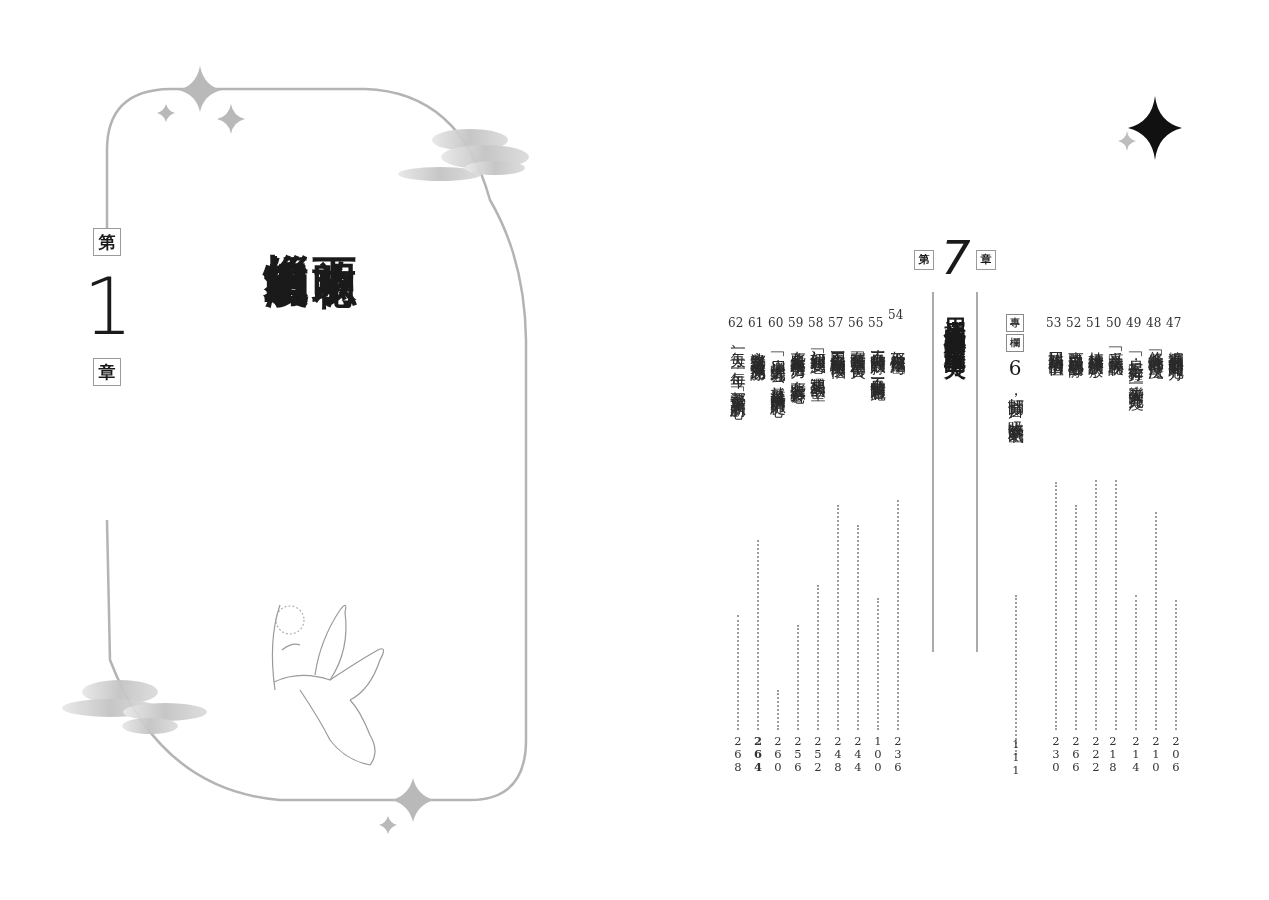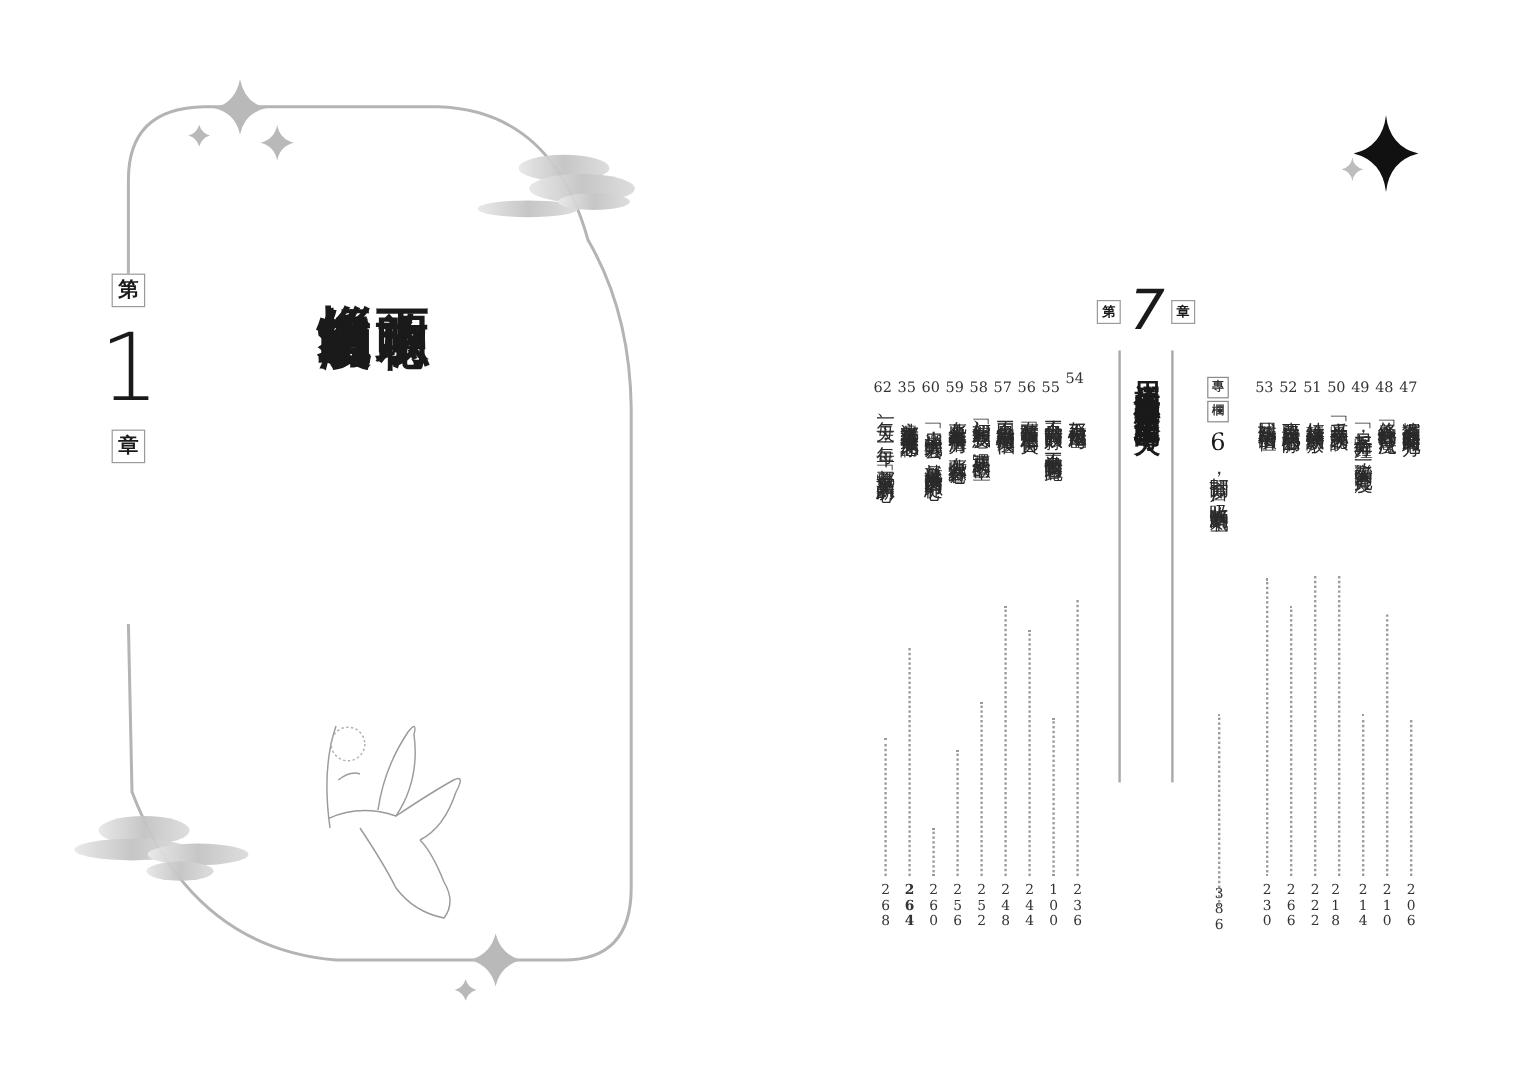--- a/index.html
+++ b/index.html
@@ -132,21 +132,21 @@
         <div class="pg" style="left:415px; top:735px;">230</div>
       </div>
     </div>
 
     <div>
       <div class="smallbox" style="left:372px; top:314px;">專</div>
       <div class="smallbox" style="left:372px; top:334px;">欄</div>
       <div style="position:absolute; left:372px; top:356px; width:18px; text-align:center; font-family:'DejaVu Serif', serif; font-size:20px;">6</div>
       <div class="col" style="left:372px; top:386px; font-size:16px; line-height:20px;">打開窗戶，吸收新鮮的空氣</div>
       <div class="dots" style="left:381px; top:595px; height:160px;"></div>
-      <div class="pg" style="left:375px; top:738px;">386</div>
+      <div class="pg" style="left:375px; top:738px;">111</div>
     </div>
 
     <div class="boxed" style="left:280px; top:250px; width:18px; height:18px; font-size:11px; line-height:18px;">第</div>
     <div class="chapnum-big" style="left:302px; top:230px; width:40px; font-size:46px; line-height:56px; font-style:italic; font-weight:300;">7</div>
     <div class="boxed" style="left:342px; top:250px; width:18px; height:18px; font-size:11px; line-height:18px;">章</div>
 
     <div class="rule" style="left:298px; top:292px; height:360px;"></div>
     <div class="rule" style="left:342px; top:292px; height:360px;"></div>
     <div class="vtitle" style="left:307px; top:300px; font-size:22px; line-height:28px; letter-spacing:3px;">用禪的精神改變微不足道的每一天</div>
 
@@ -187,21 +187,21 @@
         <div class="dots" style="left:163px; top:625px; height:105px;"></div>
         <div class="pg" style="left:157px; top:735px;">256</div>
       </div>
       <div>
         <div class="num" style="left:134px; top:316px;">60</div>
         <div class="col" style="left:134px; top:347px;">「用禪的方式老去」，就是淡然接受自己的力不從心</div>
         <div class="dots" style="left:143px; top:690px; height:40px;"></div>
         <div class="pg" style="left:137px; top:735px;">260</div>
       </div>
       <div>
-        <div class="num" style="left:114px; top:316px;">35</div>
+        <div class="num" style="left:114px; top:316px;">61</div>
         <div class="col" style="left:114px; top:339px;">永遠都對活著這件事充滿感謝</div>
         <div class="dots" style="left:123px; top:540px; height:190px;"></div>
         <div class="pg" style="left:117px; top:735px;font-weight:bold;">264</div>
       </div>
       <div>
         <div class="num" style="left:94px; top:316px;">62</div>
         <div class="col" style="left:94px; top:339px;">每一天、每一年，都要「重整」嶄新的心</div>
         <div class="dots" style="left:103px; top:615px; height:115px;"></div>
         <div class="pg" style="left:97px; top:735px;">268</div>
       </div>

